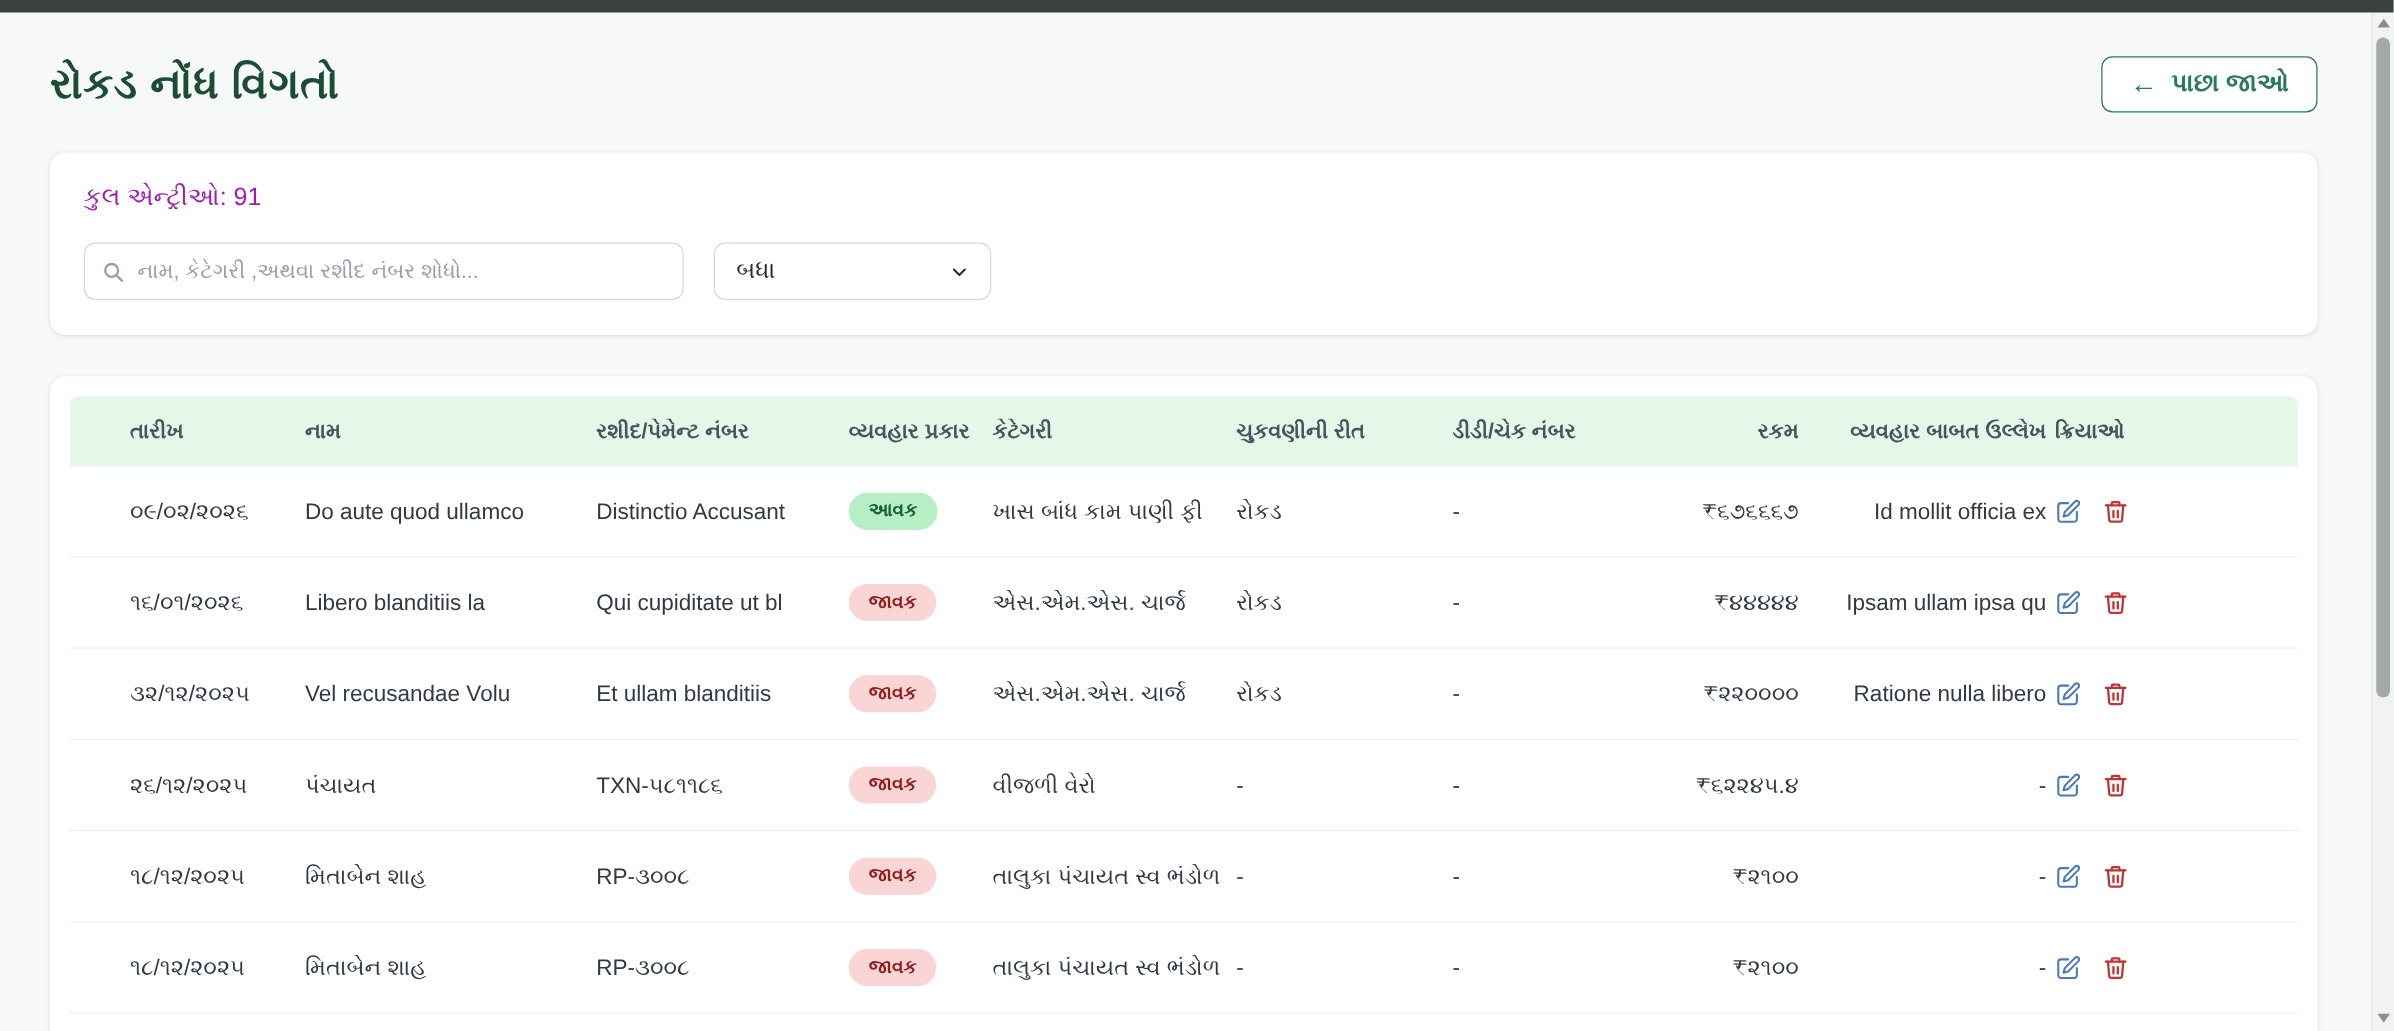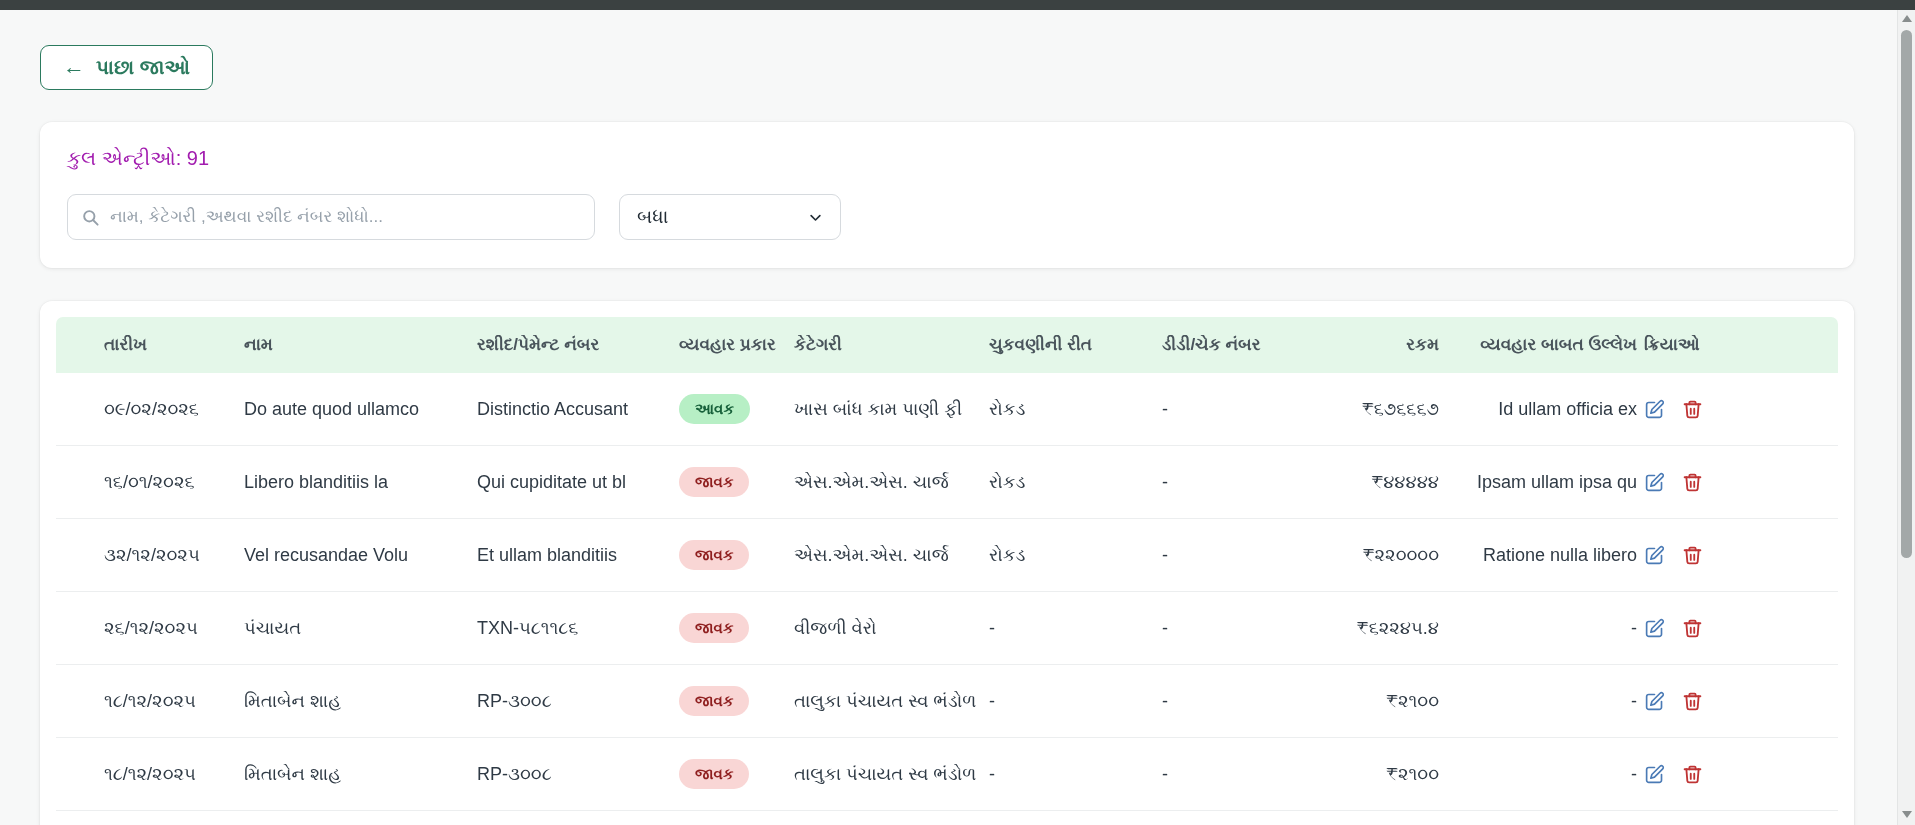--- a/index.html
+++ b/index.html
@@ -33,21 +33,21 @@
 
   
   .card {
     background: #ffffff; border-radius: 12px;
     box-shadow: 0 1px 4px rgba(0,0,0,.08), 0 0 0 1px rgba(0,0,0,.02);
   }
   .filter-card { margin-top: 26px; padding: 25px 27px 28px 27px; }
   .total-entries { font-size: 20px; font-weight: 400; color: #a21caf; }
   .filter-row { margin-top: 24px; display: flex; gap: 24px; }
   .search-box {
-    width: 528px; height: 46px; background: #fff;
+    width: 480px; height: 46px; background: #fff;
     border: 1px solid #d6dade; border-radius: 9px;
     display: flex; align-items: center; padding: 0 13px; gap: 10px;
   }
   .search-box input {
     flex: 1; border: none; outline: none; font-size: 17px;
     font-family: inherit; color: #2f3a45; background: transparent;
   }
   .search-box input::placeholder { color: #96a0aa; }
   .select-box {
     width: 222px; height: 46px; background: #fff;
@@ -106,20 +106,21 @@
     border-top: 7px solid #888d8d;
   }
 </style>
 </head>
 <body>
 
 <div class="top-strip"></div>
 
 <div class="content">
   <div class="page-header">
+    <h1 class="page-title">રોકડ નોંધ વિગતો</h1>
     <button class="back-btn">
       <span class="back-arrow">←</span>
       <span>પાછા જાઓ</span>
     </button>
   </div>
 
   <div class="card filter-card">
     <div class="total-entries">કુલ એન્ટ્રીઓ: 91</div>
     <div class="filter-row">
       <div class="search-box">
@@ -156,21 +157,21 @@
     <div class="td c-date">૦૯/૦૨/૨૦૨૬</div>
     <div class="td c-name">Do aute quod ullamco</div>
     <div class="td c-receipt">Distinctio Accusant</div>
     <div class="td c-type">
       <span class="badge income">આવક</span>
     </div>
     <div class="td c-category">ખાસ બાંધ કામ પાણી ફી</div>
     <div class="td c-payment">રોકડ</div>
     <div class="td c-dd">-</div>
     <div class="td c-amount">₹૬૭૬૬૬૭</div>
-    <div class="td c-remark">Id ullam officia ex</div>
+    <div class="td c-remark">Id mollit officia ex</div>
     <div class="td c-actions">
       <button class="icon-btn">
         <svg viewBox="0 0 24 24" fill="none" stroke="#4a7ab5" stroke-width="1.9" stroke-linecap="round" stroke-linejoin="round">
           <path d="M12 4H5.5A2.5 2.5 0 0 0 3 6.5v12A2.5 2.5 0 0 0 5.5 21h12a2.5 2.5 0 0 0 2.5-2.5V12"></path>
           <path d="M18.4 2.6a2.1 2.1 0 0 1 3 3L12 15l-4.2 1.2L9 12l9.4-9.4z"></path>
         </svg>
       </button>
       <button class="icon-btn">
         <svg viewBox="0 0 24 24" fill="none" stroke="#bf3434" stroke-width="2.1" stroke-linecap="round" stroke-linejoin="round">
           <path d="M3 6h18"></path>

